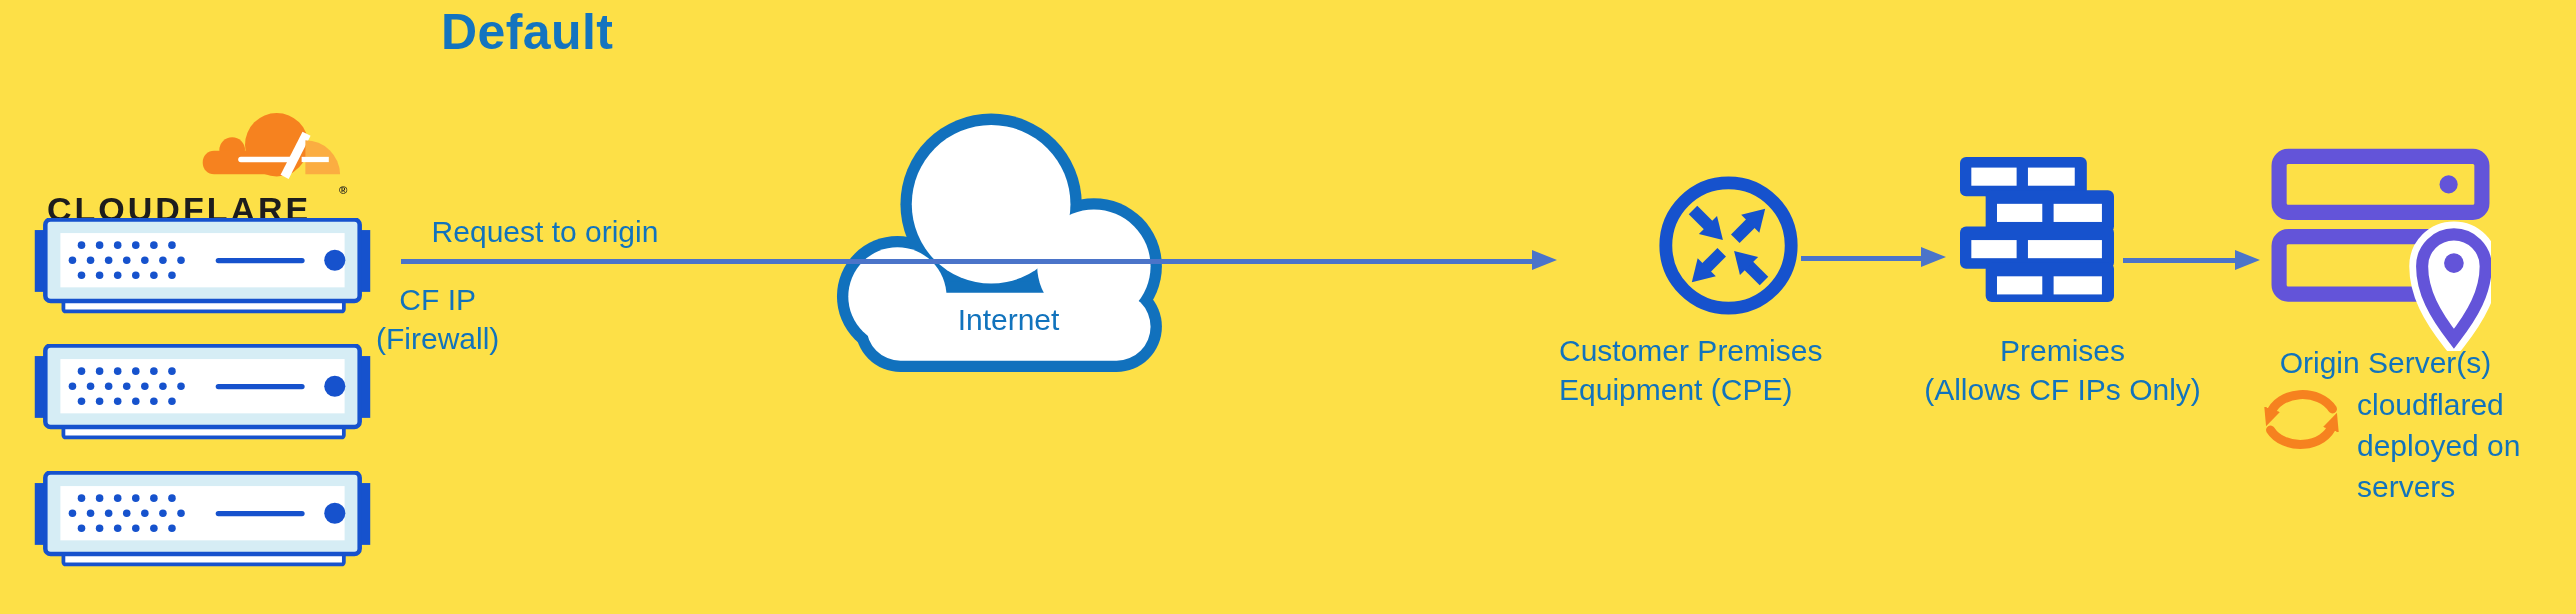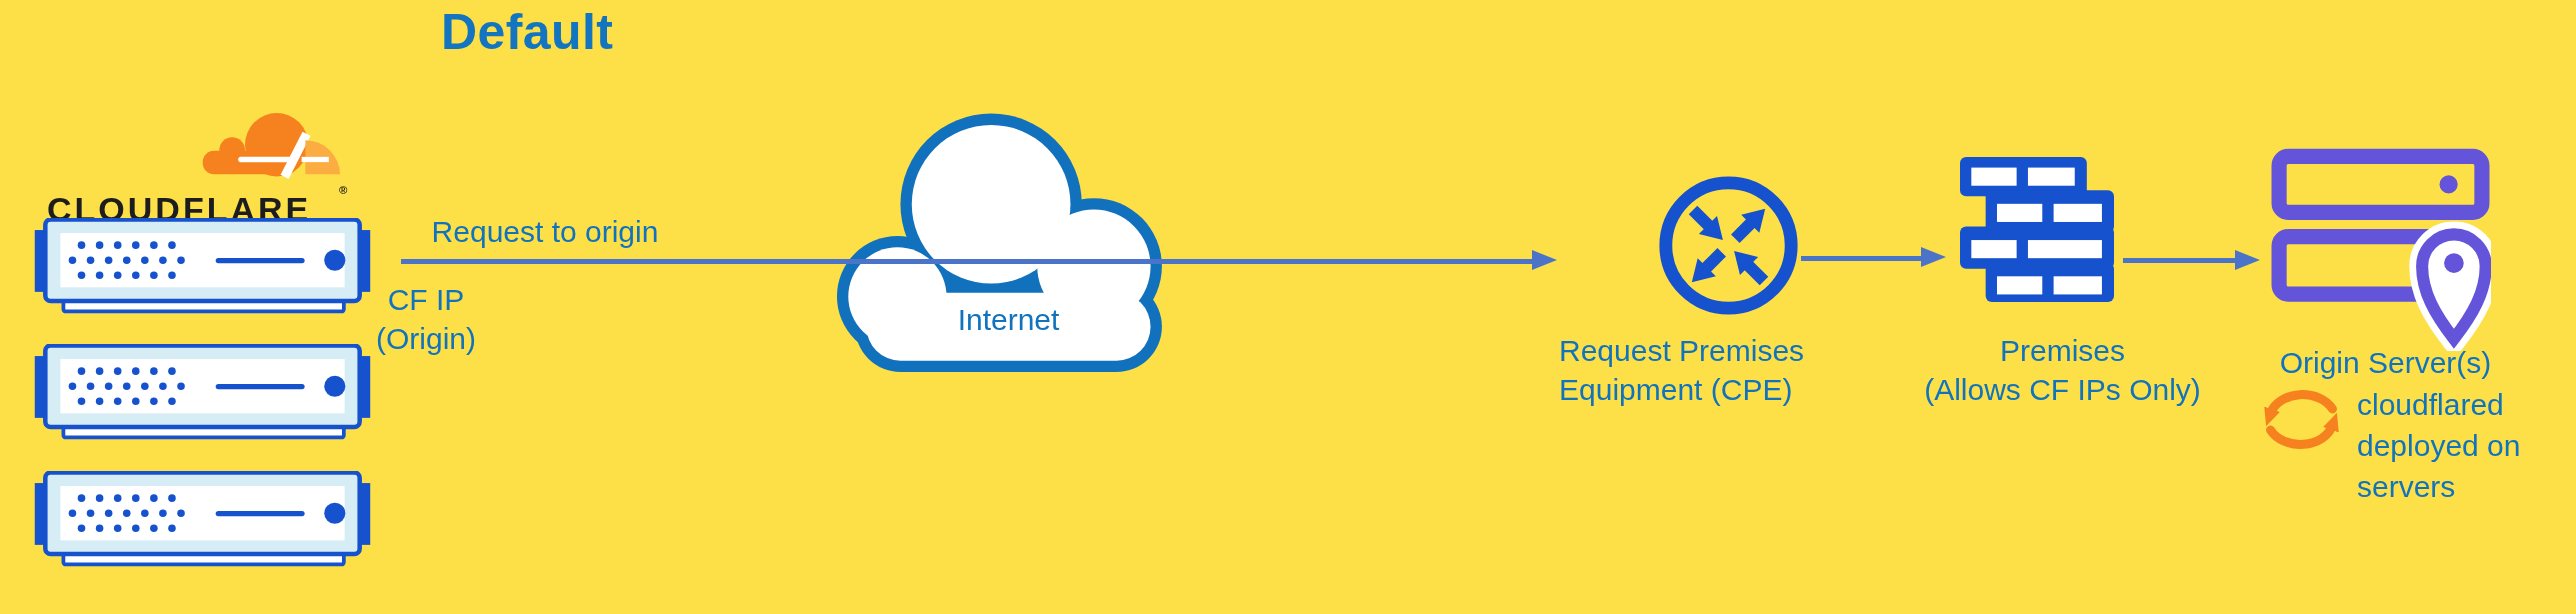--- a/index.html
+++ b/index.html
@@ -82,21 +82,21 @@
     </defs>
   </svg>
 
   <div class="abs lbl center" style="left:412px;top:212px;width:242px;margin-left:12px;">Request to origin</div>
 
   <div class="abs h-line" style="left:401px;top:259px;width:1131px;"></div>
   <div class="abs arrow-head" style="left:1532px;top:250px;"></div>
 
   <div class="abs lbl" style="left:376px;top:280px;text-align:center;">
     <span>CF IP</span><br>
-    <span>(Origin)</span>
+    <span>(Firewall)</span>
   </div>
 
   <svg class="abs" style="left:823px;top:106px;z-index:0;" width="371" height="266" viewBox="0 0 490 352">
     <g fill="#1171BD">
       <circle cx="98" cy="252" r="80"></circle>
       <circle cx="222" cy="130" r="120"></circle>
       <circle cx="358" cy="212" r="90"></circle>
       <rect x="42" y="232" width="406" height="120" rx="60"></rect>
     </g>
     <g fill="#fff">
@@ -117,21 +117,21 @@
       </g>
     </defs>
     <circle cx="96" cy="96" r="83" fill="none" stroke="#1652CD" stroke-width="17"></circle>
     <use href="#cparrow" transform="translate(49,49) rotate(45)"></use>
     <use href="#cparrow" transform="translate(105,87) rotate(-45)"></use>
     <use href="#cparrow" transform="translate(87,105) rotate(135)"></use>
     <use href="#cparrow" transform="translate(143,143) rotate(-135)"></use>
   </svg>
 
   <div class="abs lbl" style="left:1559px;top:331px;">
-    <span>Request Premises</span><br>
+    <span>Customer Premises</span><br>
     <span>Equipment (CPE)</span>
   </div>
 
   <div class="abs h-line" style="left:1801px;top:256px;width:120px;"></div>
   <div class="abs arrow-head" style="left:1921px;top:247px;"></div>
 
   <svg class="abs" style="left:1960px;top:157px;" width="154" height="145" viewBox="0 0 204 192">
     <g fill="#1652CD">
       <rect x="0" y="0" width="168" height="52" rx="8"></rect>
       <rect x="34" y="44" width="170" height="56" rx="8"></rect>

